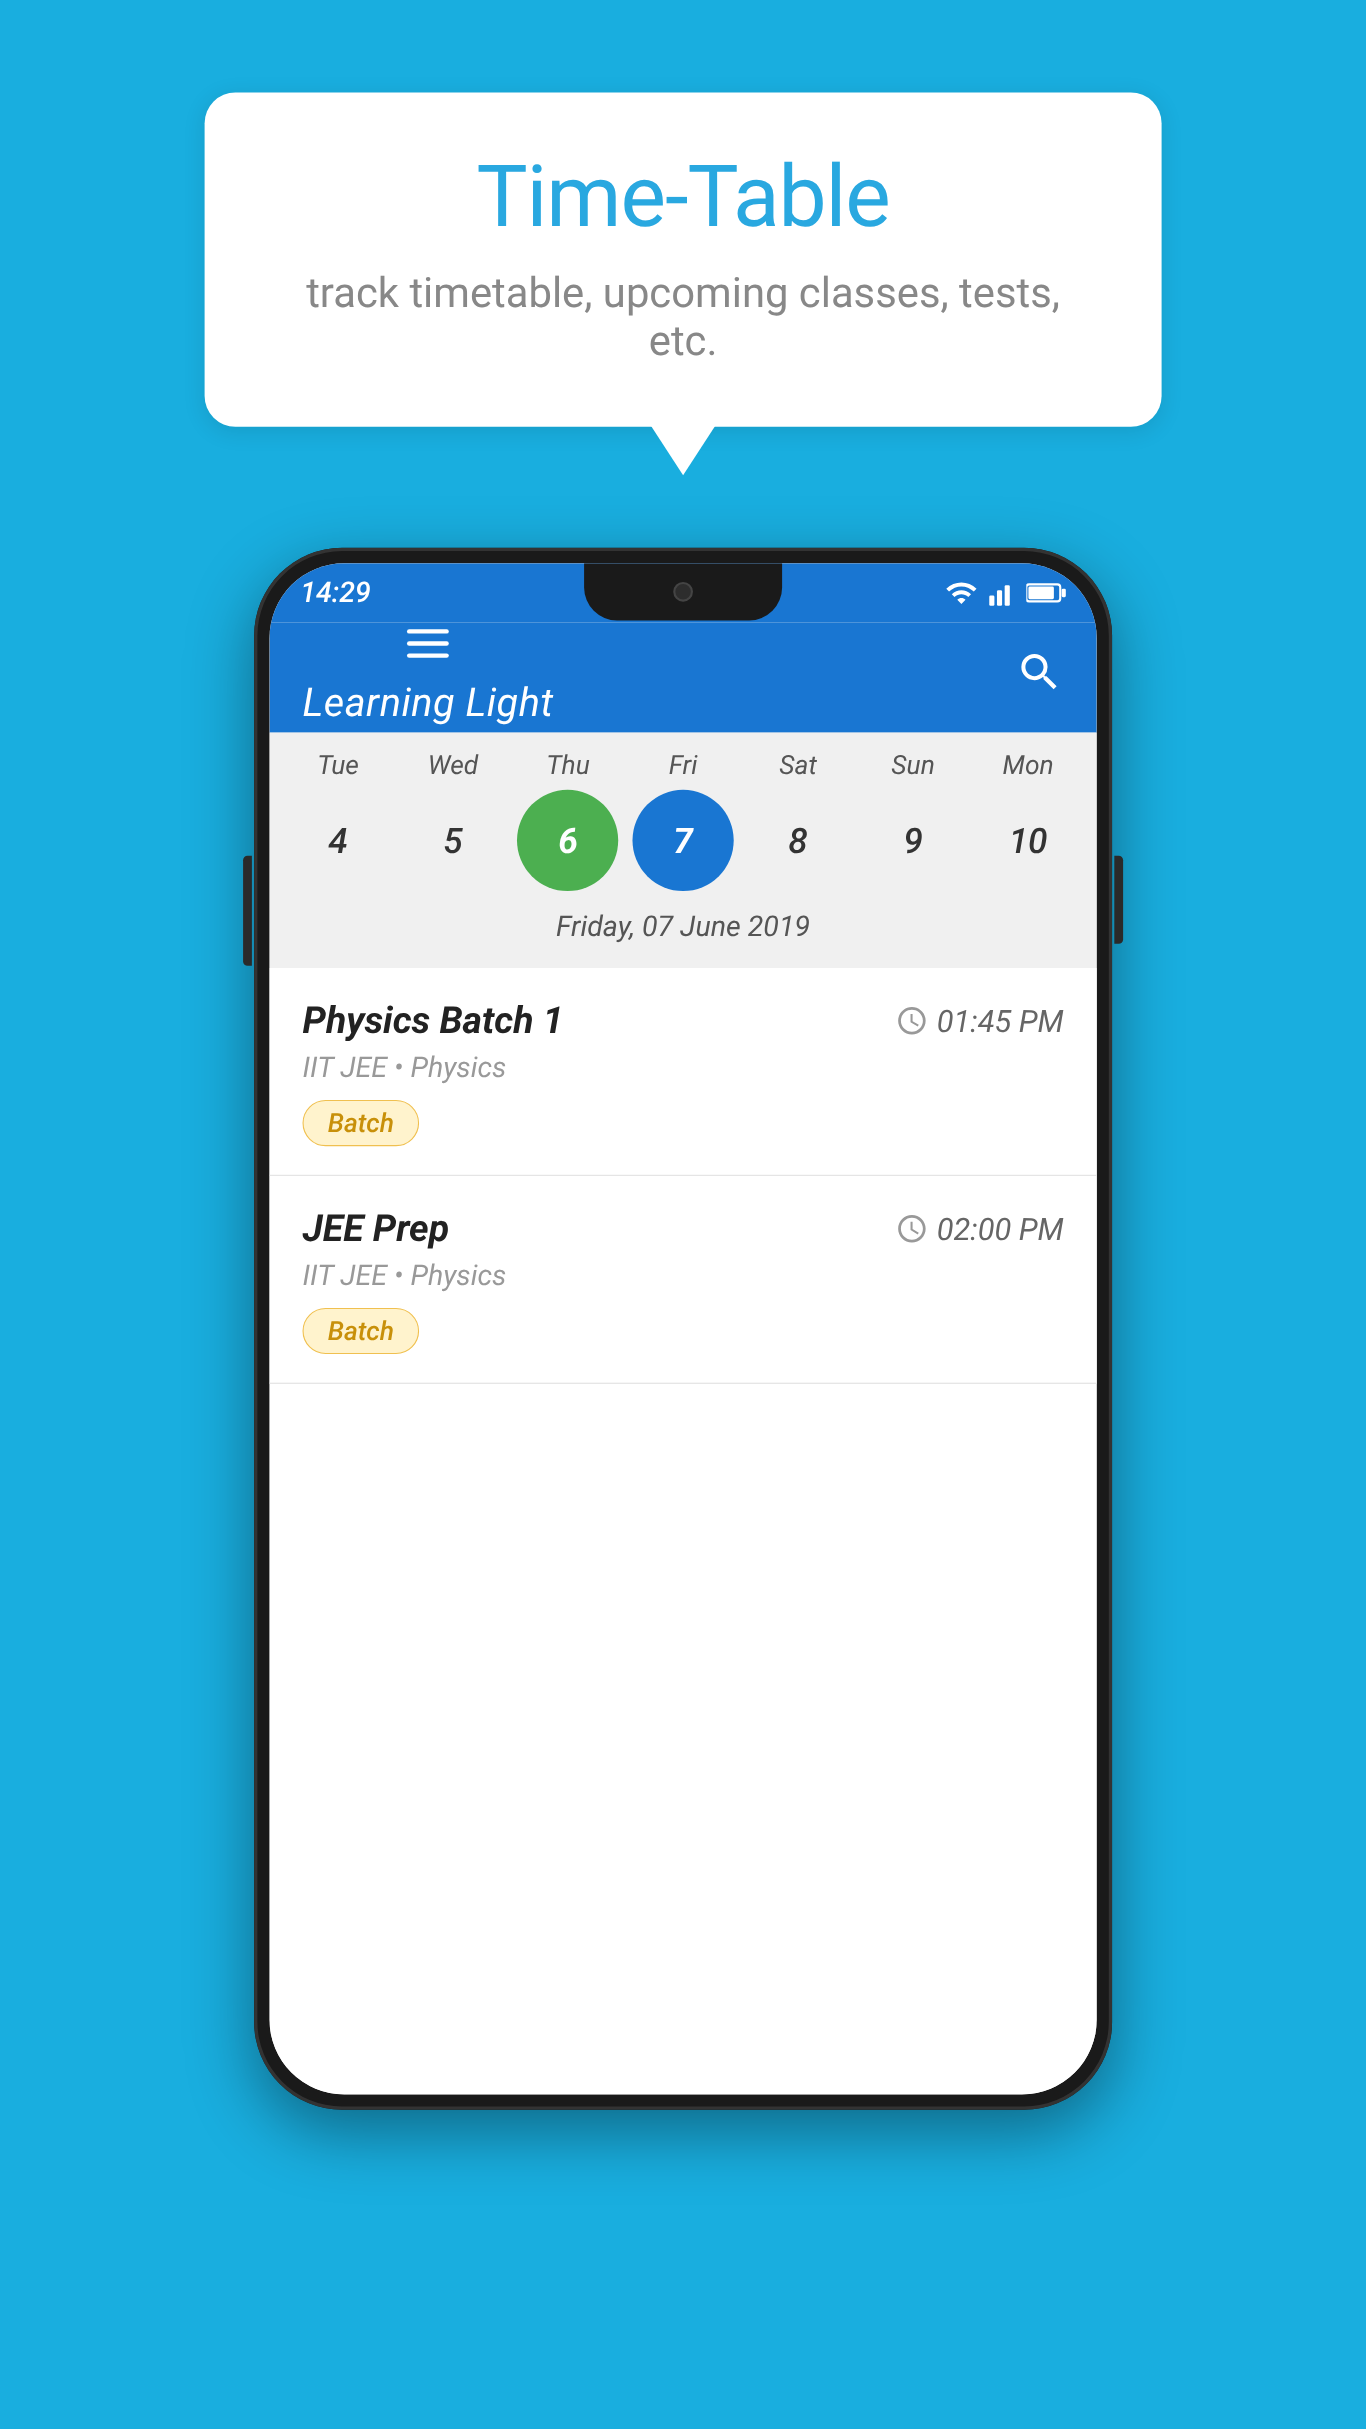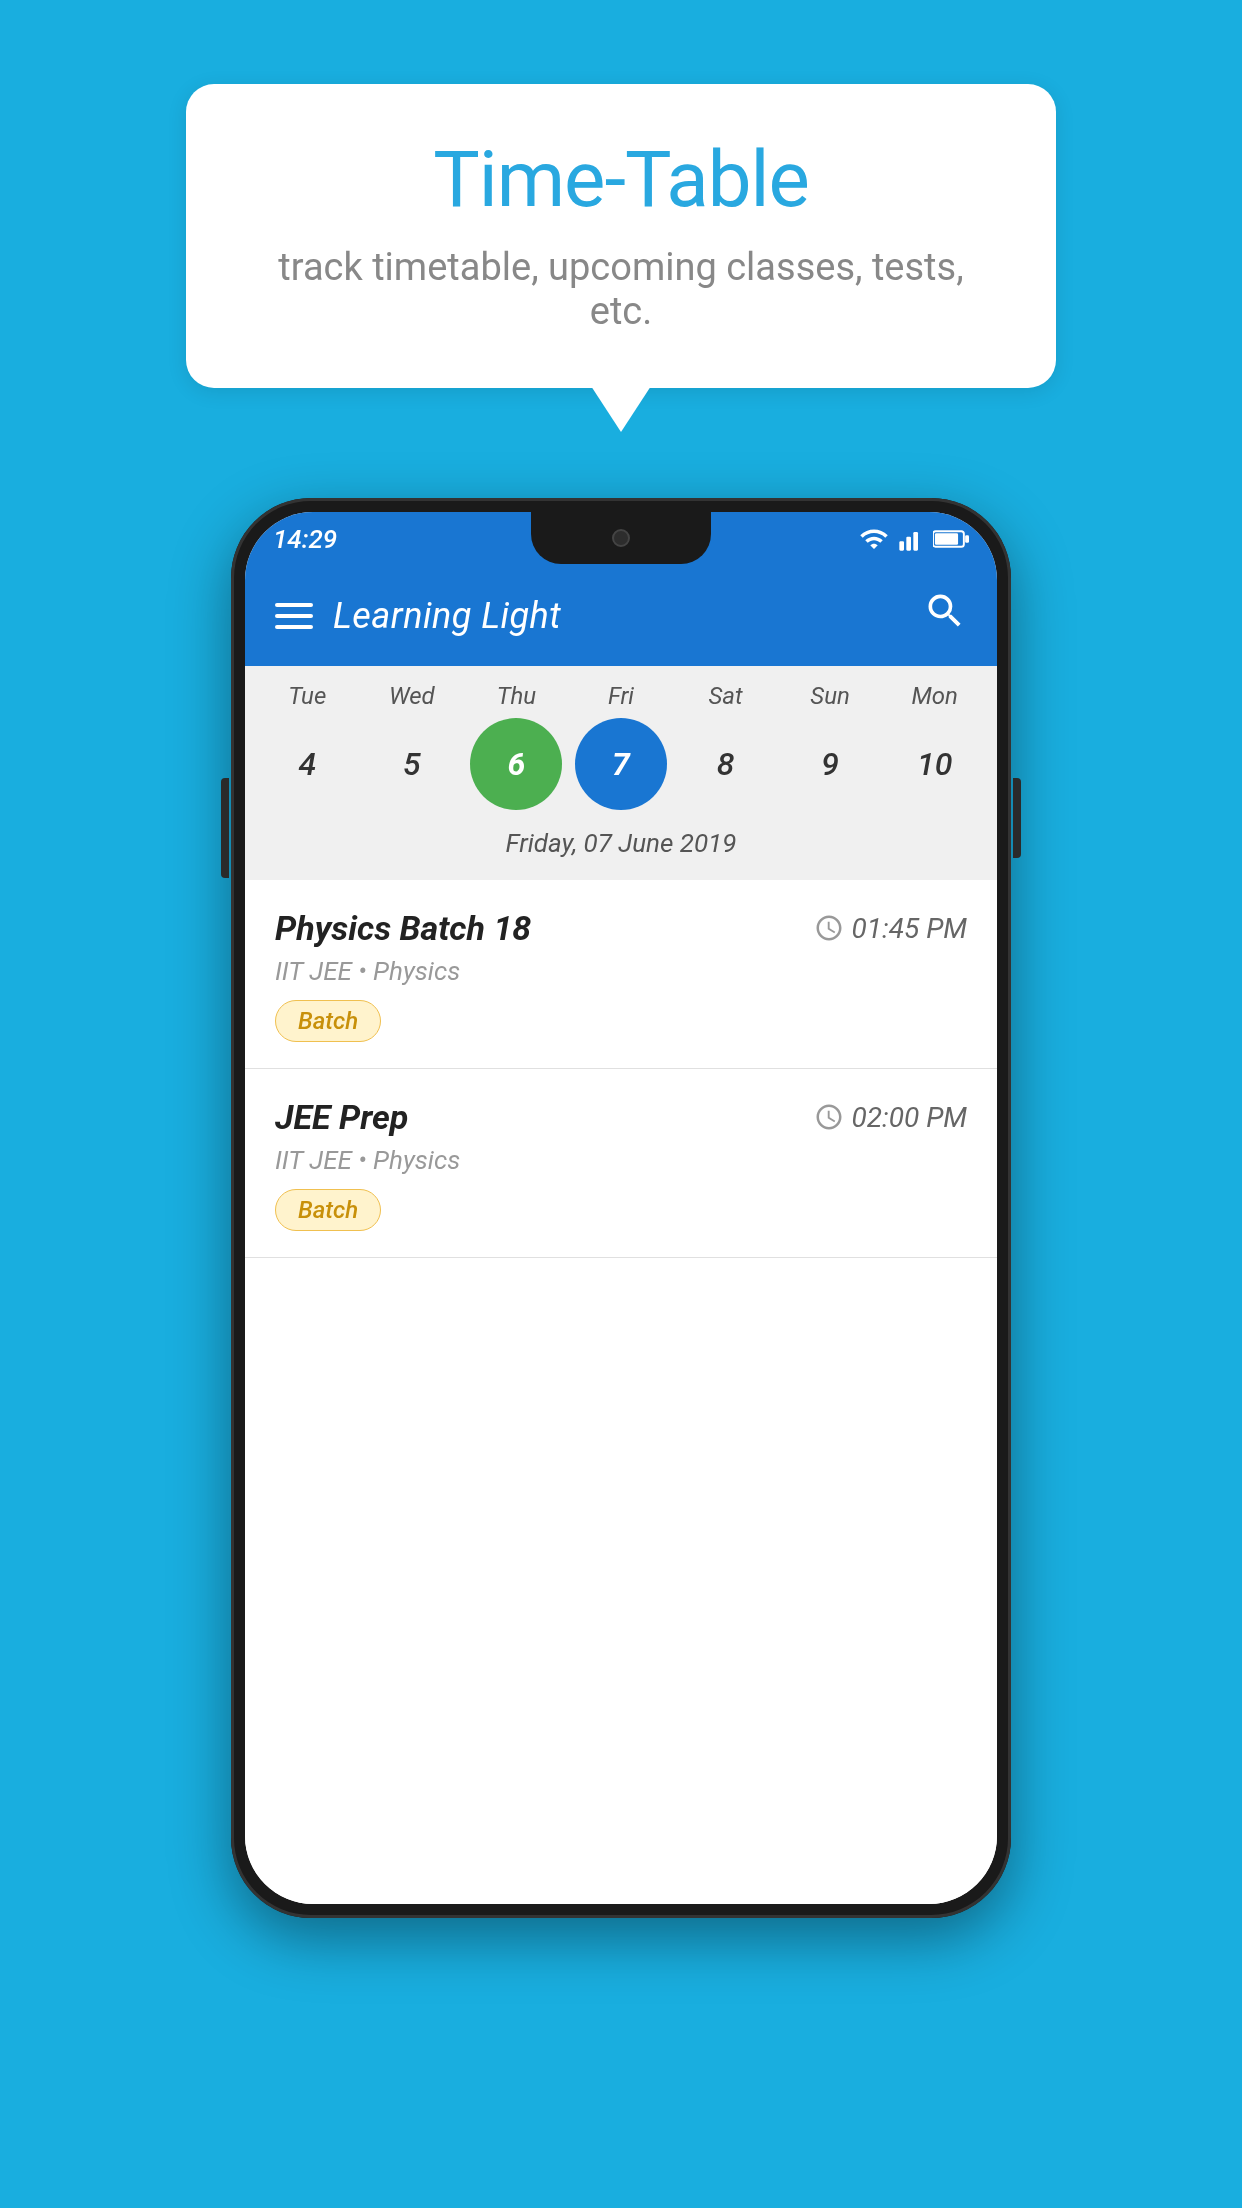--- a/index.html
+++ b/index.html
@@ -169,20 +169,21 @@
       display: flex;
       align-items: center;
       padding: 0 30px;
       justify-content: space-between;
     }
 
     .app-bar-left {
       display: flex;
       align-items: center;
       gap: 20px;
+      flex-direction: column;
     }
 
     .hamburger-icon {
       display: flex;
       flex-direction: column;
       gap: 7px;
       cursor: pointer;
     }
 
     .hamburger-icon span {
@@ -406,21 +407,21 @@
             <div class="date-item">9</div>
             <div class="date-item">10</div>
           </div>
           <div class="selected-date-label">Friday, 07 June 2019</div>
         </div>
 
         <div class="schedule-list">
 
           <div class="schedule-item">
             <div class="schedule-item-header">
-              <span class="schedule-item-title">Physics Batch 18</span>
+              <span class="schedule-item-title">Physics Batch 1</span>
               <div class="schedule-item-time">
                 <svg class="clock-icon" viewBox="0 0 24 24" fill="#999" width="30" height="30">
                   <path d="M12 2C6.48 2 2 6.48 2 12s4.48 10 10 10 10-4.48 10-10S17.52 2 12 2zm0 18c-4.41 0-8-3.59-8-8s3.59-8 8-8 8 3.59 8 8-3.59 8-8 8zm.5-13H11v6l5.25 3.15.75-1.23-4.5-2.67V7z"></path>
                 </svg>
                 <span>01:45 PM</span>
               </div>
             </div>
             <div class="schedule-item-subtitle">IIT JEE • Physics</div>
             <span class="batch-tag">Batch</span>
           </div>

